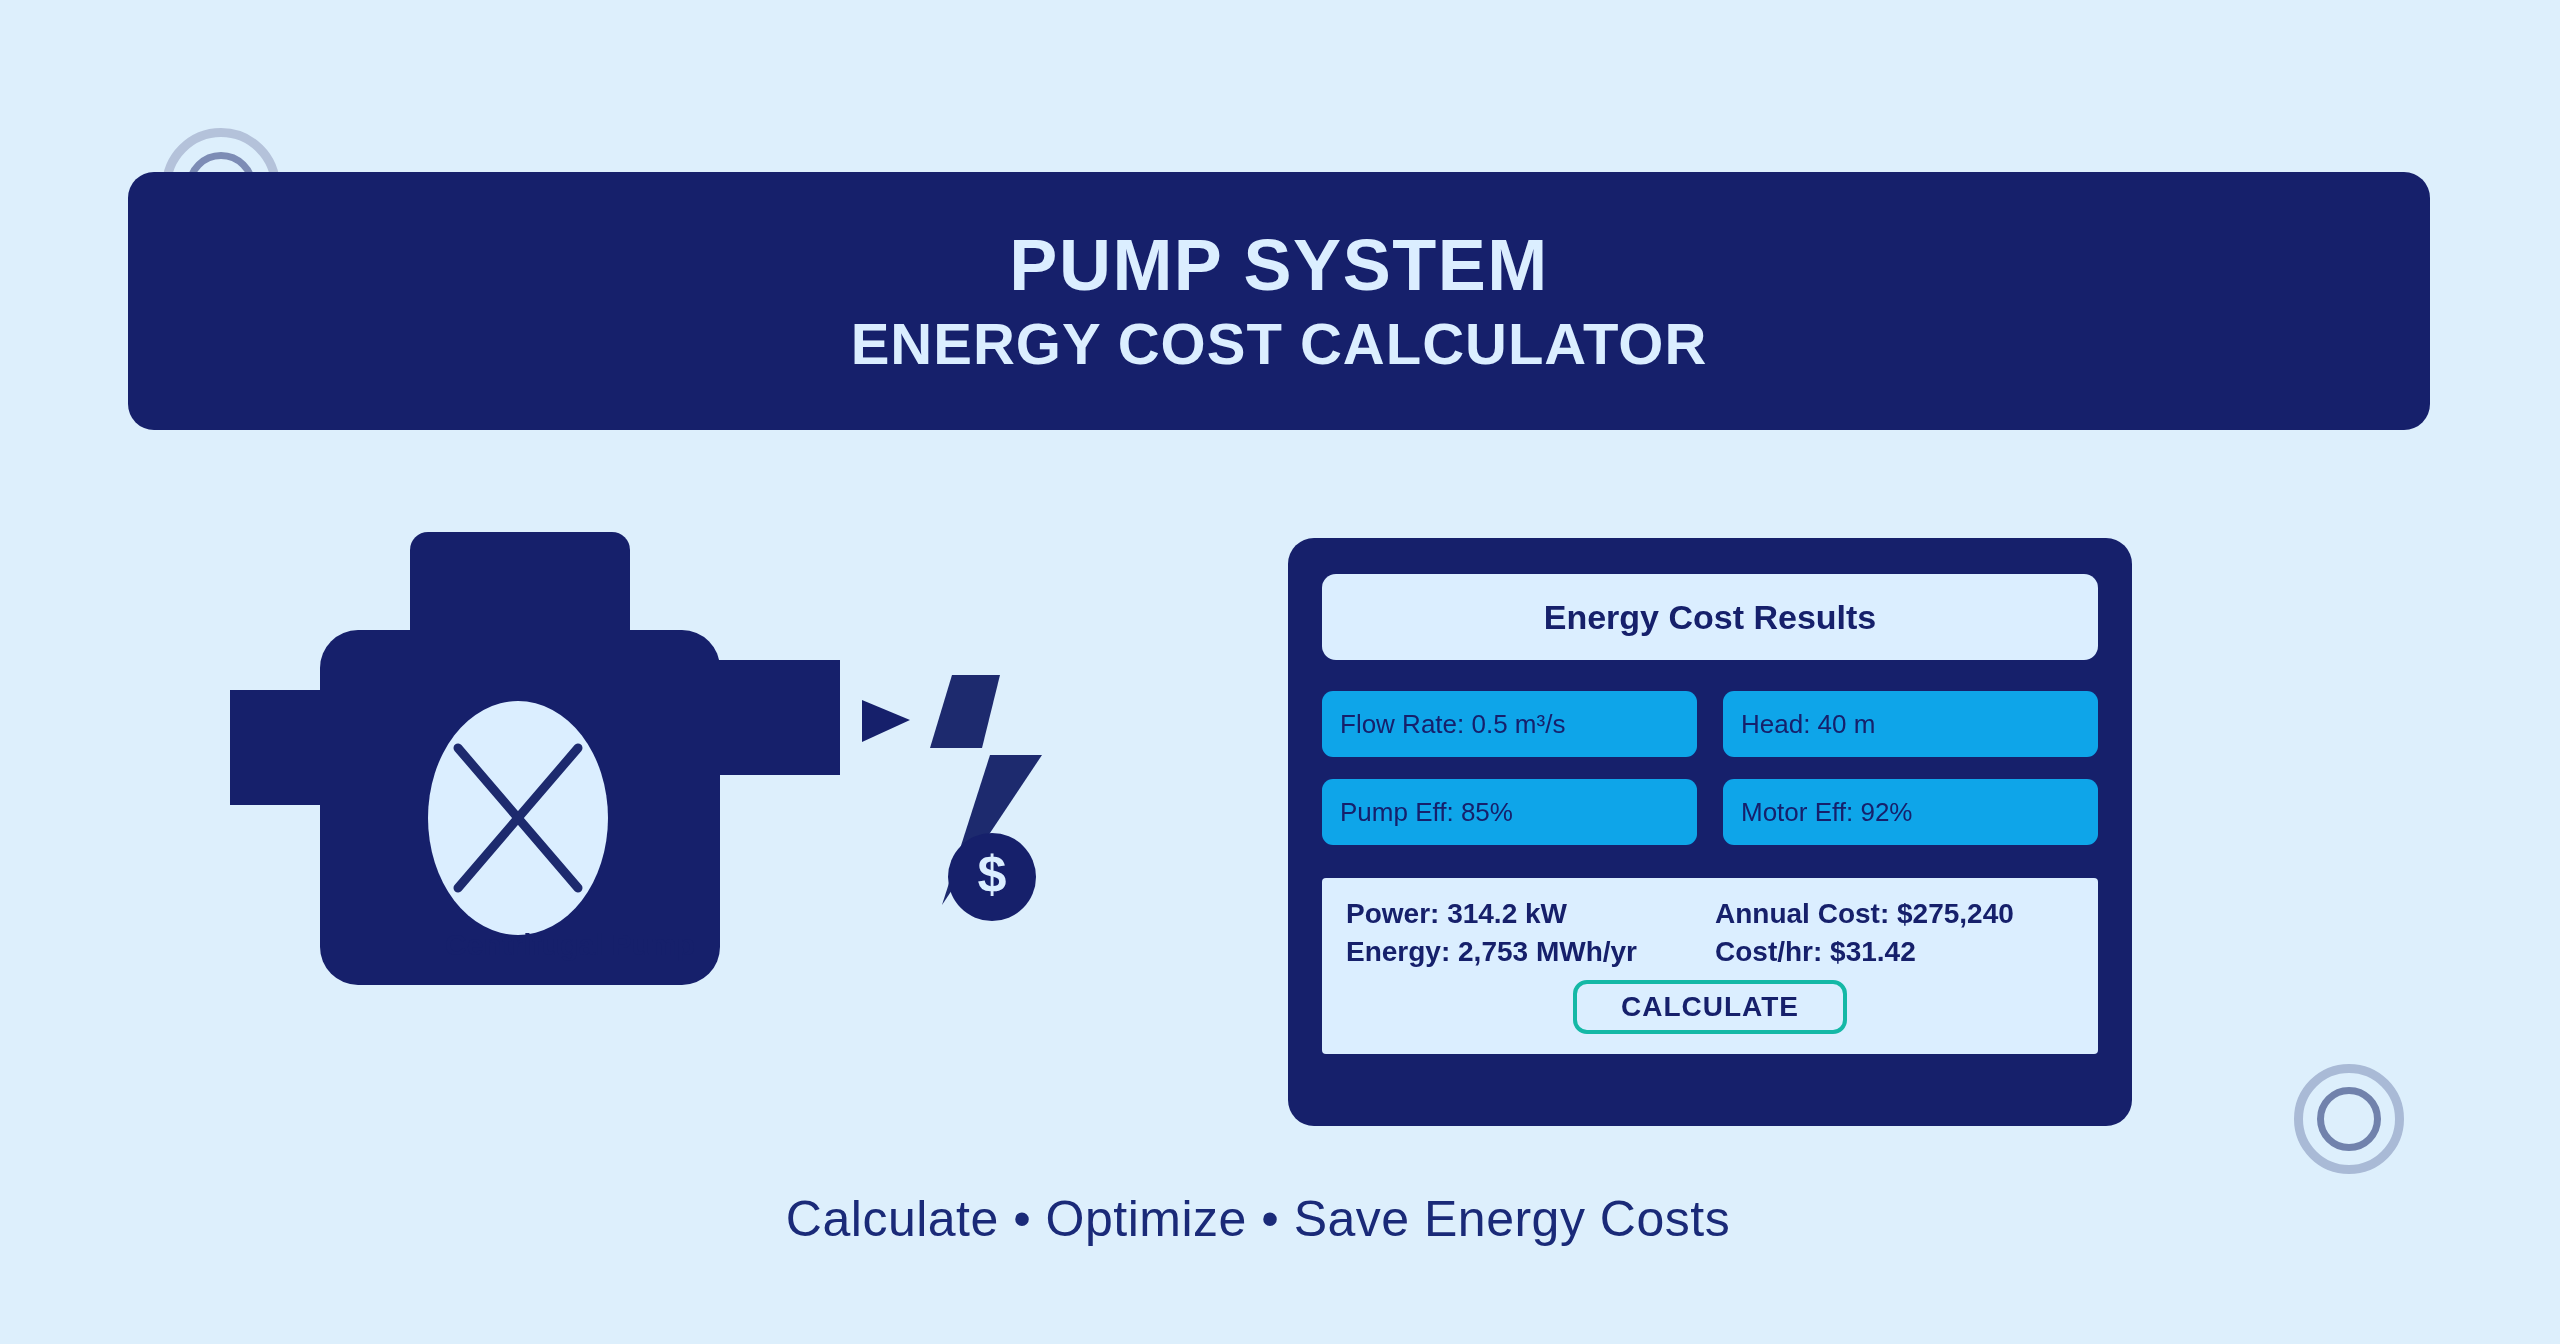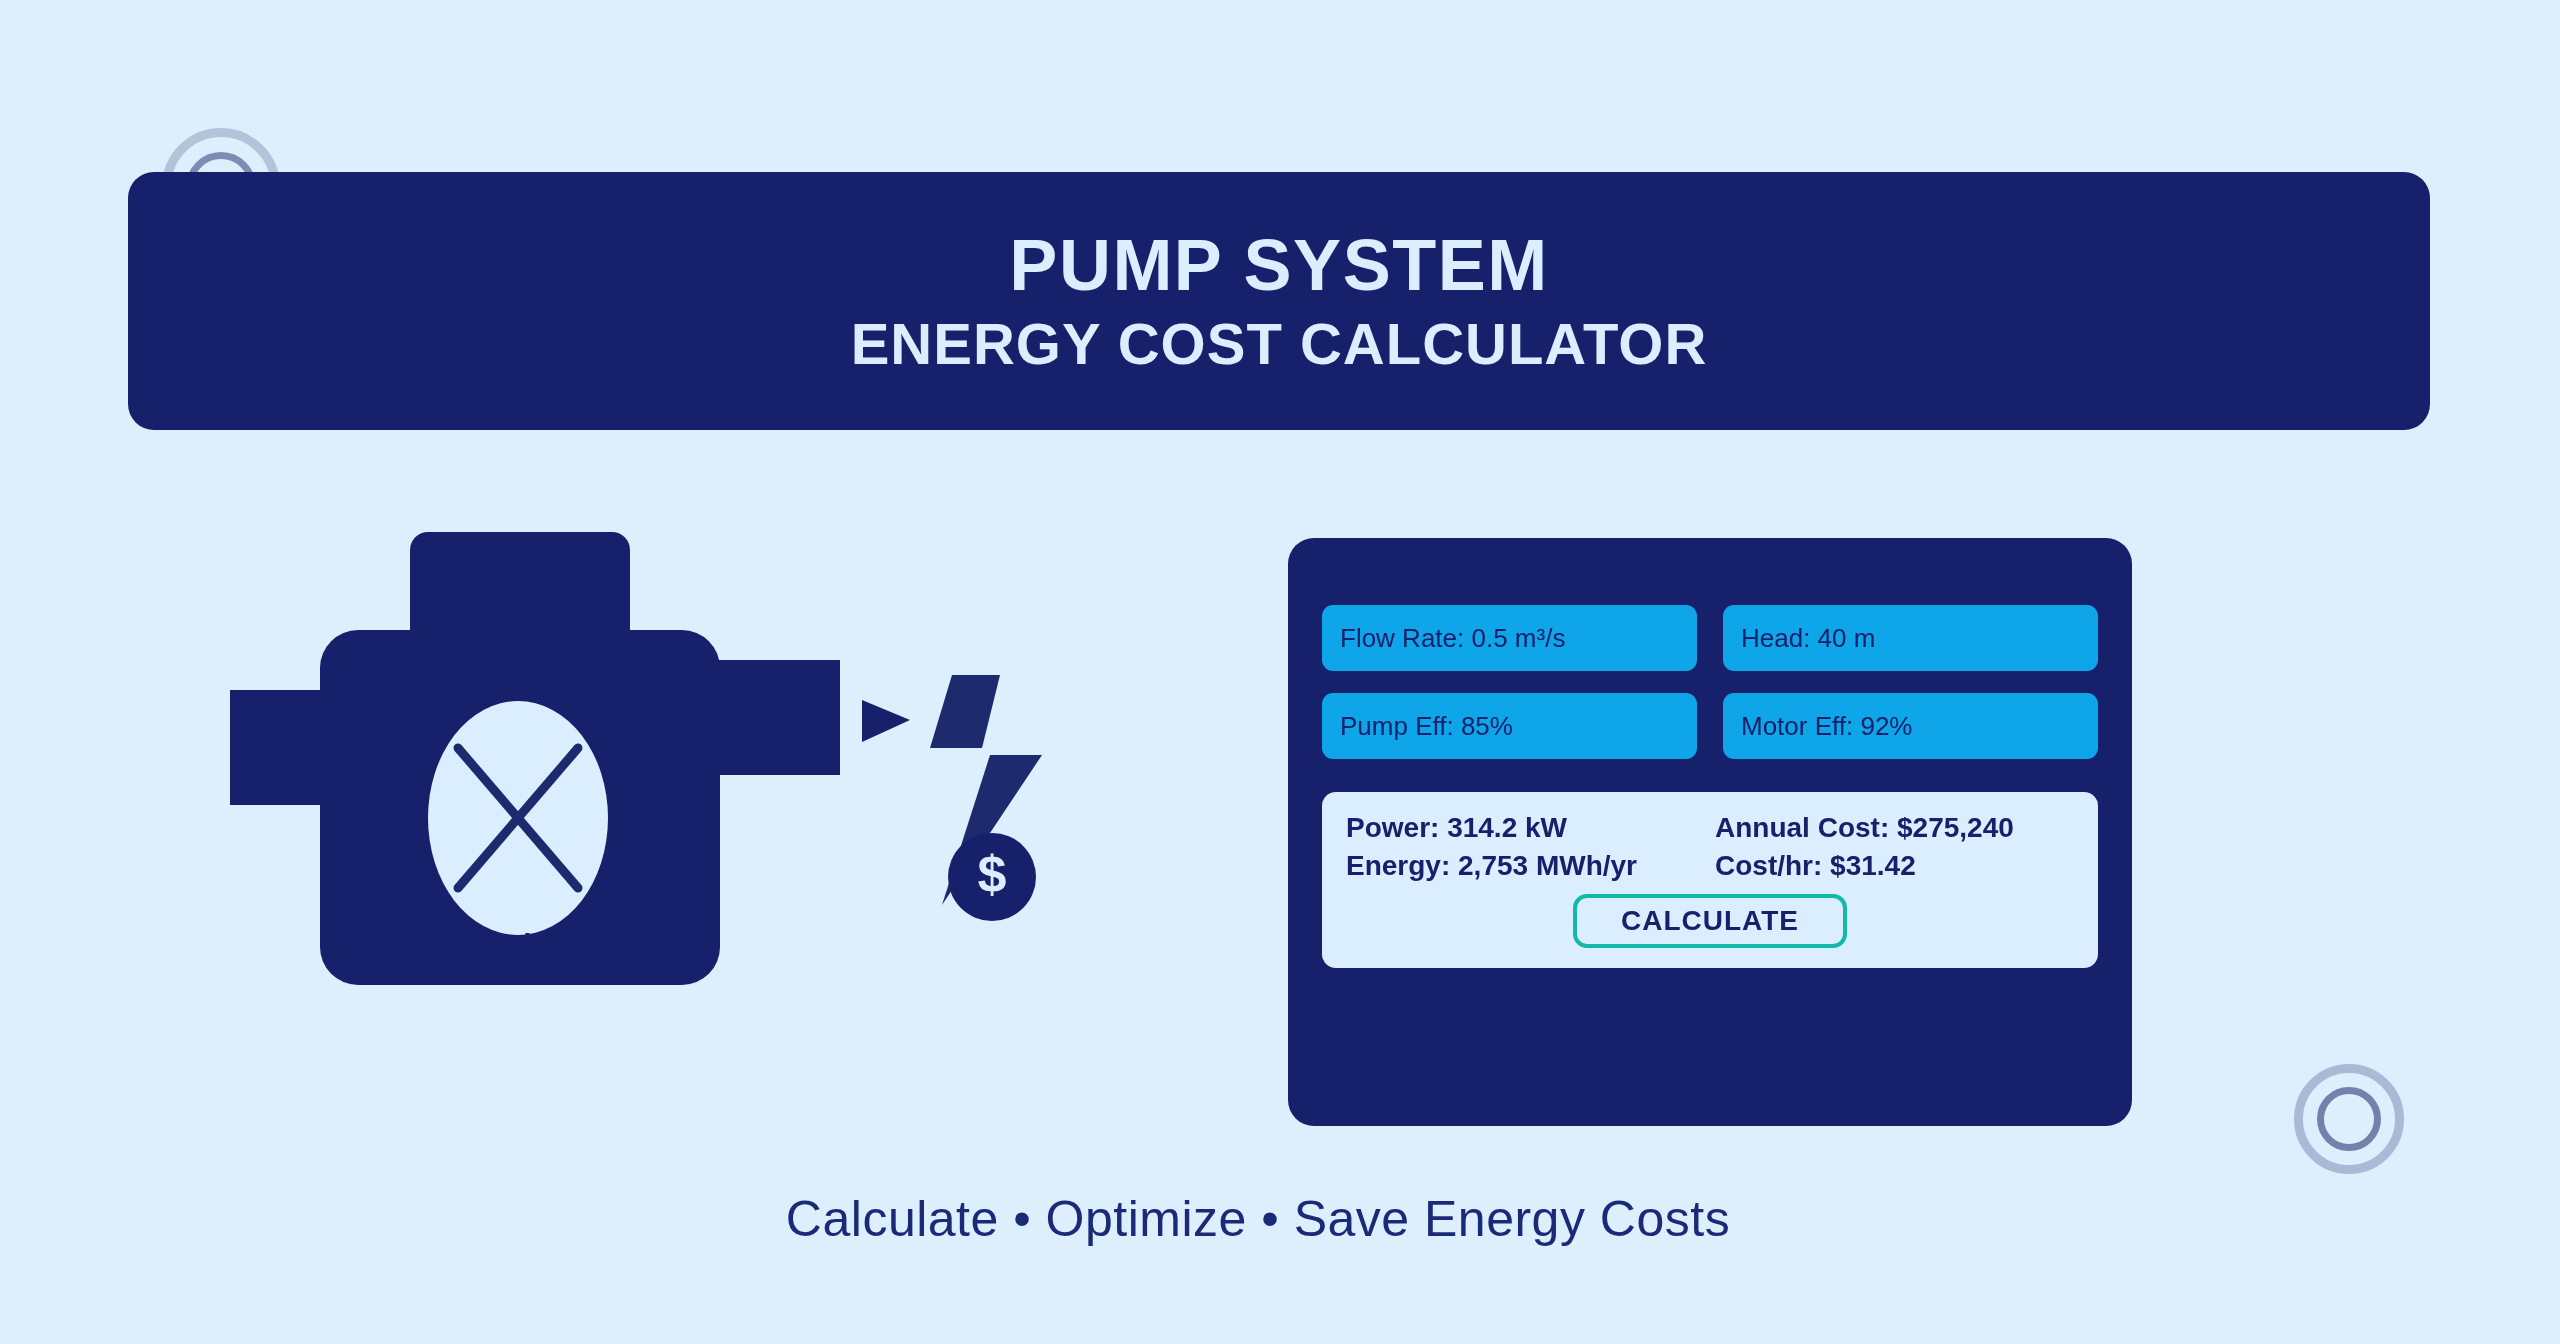--- a/index.html
+++ b/index.html
@@ -139,21 +139,21 @@
     padding-left: 18px;
     box-sizing: border-box;
   }
   .param-text {
     color: #16206b;
     font-size: 26px;
   }
   .summary-box {
     margin-top: 33px;
     background: #dbeeff;
-    border-radius: 14px;
+    border-radius: 4px;
     padding: 20px 24px 20px 24px;
     box-sizing: border-box;
   }
   .summary-grid {
     display: grid;
     grid-template-columns: 1fr 1fr;
     grid-gap: 6px 10px;
   }
   .summary-text {
     color: #16206b;
@@ -230,20 +230,23 @@
       <polygon points="760,235 812,235 712,385" fill="#1d2a6e"></polygon>
 
       <circle cx="762" cy="353" r="44" fill="#16206b" transform="translate(0,4)"></circle>
       <text x="762" y="372" fill="#dbeeff" font-family="Liberation Sans, sans-serif" font-size="52" font-weight="bold" text-anchor="middle">$</text>
     </svg>
   </div>
   <div class="pump-caption">Centrifugal Pump</div>
 
   <div class="results-panel">
 
+    <div class="results-title-box">
+      <span class="results-title">Energy Cost Results</span>
+    </div>
 
     <div class="param-grid">
       <div class="param-box">
         <span class="param-text">Flow Rate: 0.5 m³/s</span>
       </div>
       <div class="param-box">
         <span class="param-text">Head: 40 m</span>
       </div>
       <div class="param-box">
         <span class="param-text">Pump Eff: 85%</span>

